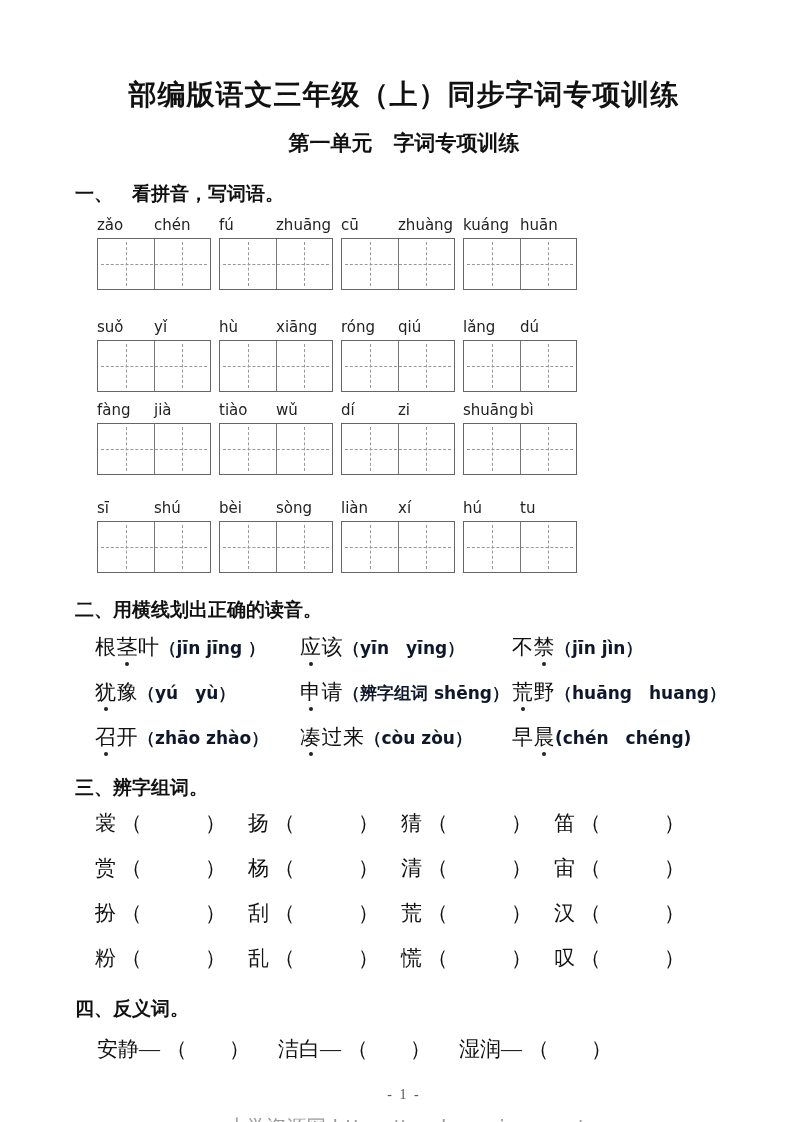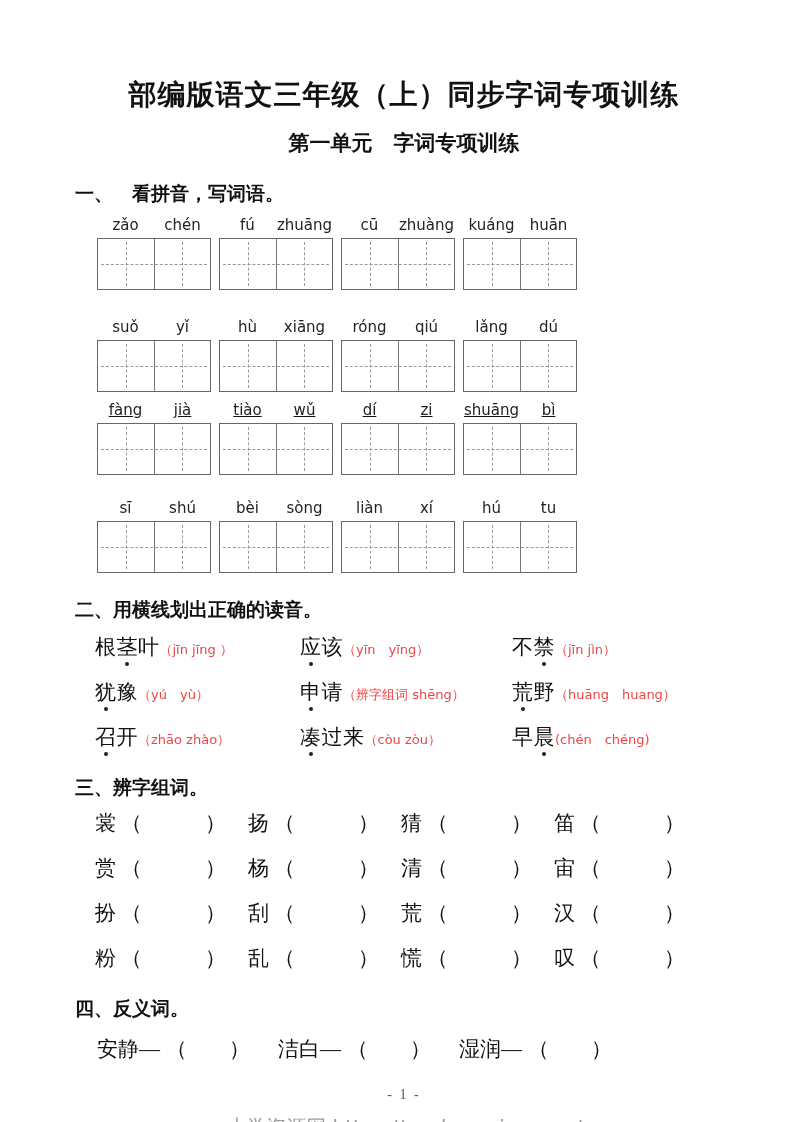--- a/index.html
+++ b/index.html
@@ -11,39 +11,39 @@
 
   .title { font-size:28px; font-weight:700; text-align:center; margin:0; letter-spacing:1px; }
   .subtitle { font-size:21px; font-weight:700; text-align:center; margin:15px 0 14px 0; }
 
   .sec-heading { font-size:19px; font-weight:700; margin-top:24px; }
 
   
   .pg-area { margin-left:22px; width:480px; }
   .pg-row { }
   .pg-row.gap-lg { margin-top:28px; }
-  .pg-row.gap-sm { margin-top:8px;text-decoration:underline; }
+  .pg-row.gap-sm { margin-top:8px; }
   .pg-row.gap-md { margin-top:24px; }
   .pg-pinyin-line { display:flex; gap:8px; margin-top:9px; }
   .pg-pinyin { width:114px; display:flex; font-family:"DejaVu Sans", sans-serif; font-size:15px; color:#222; height:21px; }
-  .pg-pinyin span { flex:1; text-align:center; white-space:nowrap; }
+  .pg-pinyin span { flex:1; text-align:left; white-space:nowrap; }
   .pg-box-line { display:flex; gap:8px; margin-top:1px; }
   .pg-box { width:114px; height:52px; border:1.5px solid #666; box-sizing:border-box; display:flex; position:relative; background:#fff; }
   .pg-box::after { content:""; position:absolute; left:3px; right:3px; top:50%; border-top:1px dashed #999; }
   .pg-cell { flex:1; position:relative; }
   .pg-cell:first-child { border-right:1.2px solid #777; }
   .pg-cell::before { content:""; position:absolute; top:3px; bottom:3px; left:50%; border-left:1px dashed #999; }
 
   
   .s2-grid { margin-left:20px; margin-top:10px; display:grid; grid-template-columns:205px 212px auto; row-gap:17px; }
   .s2-item { font-size:21px; white-space:nowrap; }
   .s2-item .hz { letter-spacing:0.5px; }
   .em { position:relative; display:inline-block; }
   .em::after { content:""; position:absolute; left:50%; transform:translateX(-50%); bottom:-5px; width:4px; height:4px; border-radius:50%; background:#222; }
-  .s2-paren { font-family:"DejaVu Sans", sans-serif; font-size:13px; color:#ef4444; }
+  .s2-paren { font-family:"DejaVu Sans", sans-serif; font-size:17px; color:#0f172a;font-weight:bold; }
 
   
   .s3-grid { margin-left:20px; margin-top:8px; display:grid; grid-template-columns:repeat(4, 153px); row-gap:17px; }
   .s3-cell { font-size:21px; white-space:nowrap; }
   .s3-cell .hz { margin-right:5px; }
 
   
   .s4-row { margin-left:22px; margin-top:13px; display:flex;align-items:flex-end; }
   .s4-item { font-size:21px; white-space:nowrap; margin-right:28px; }
   .s4-item .hz { margin-right:6px; }

